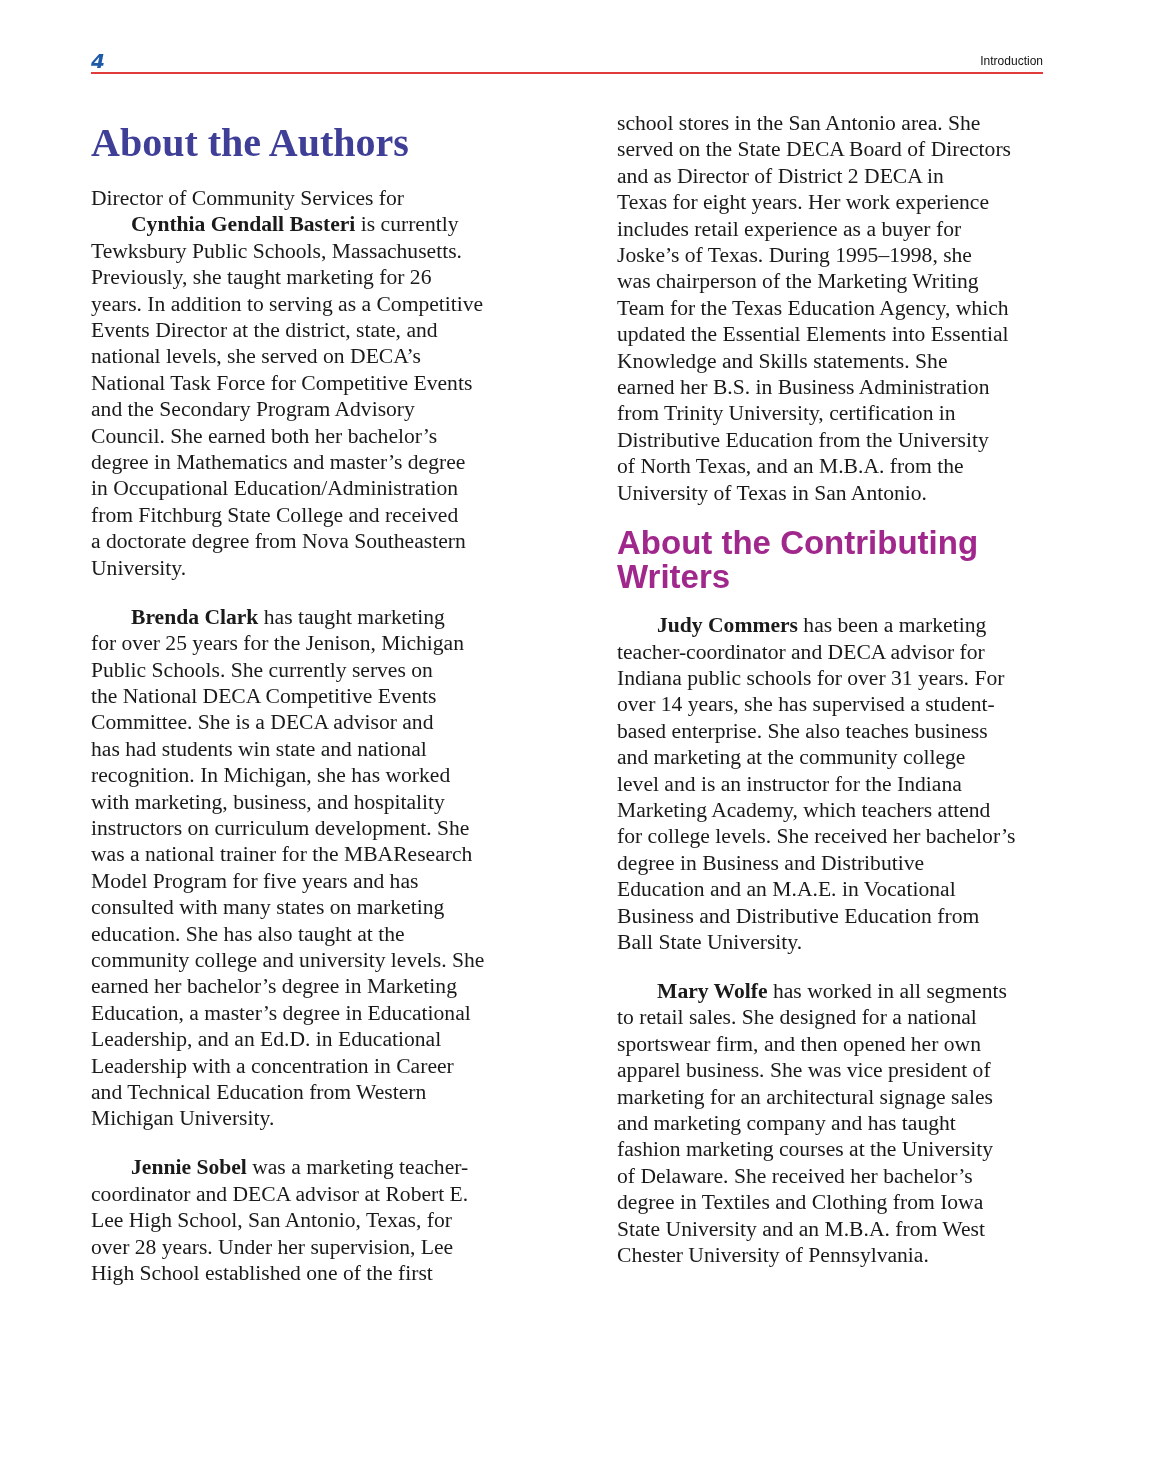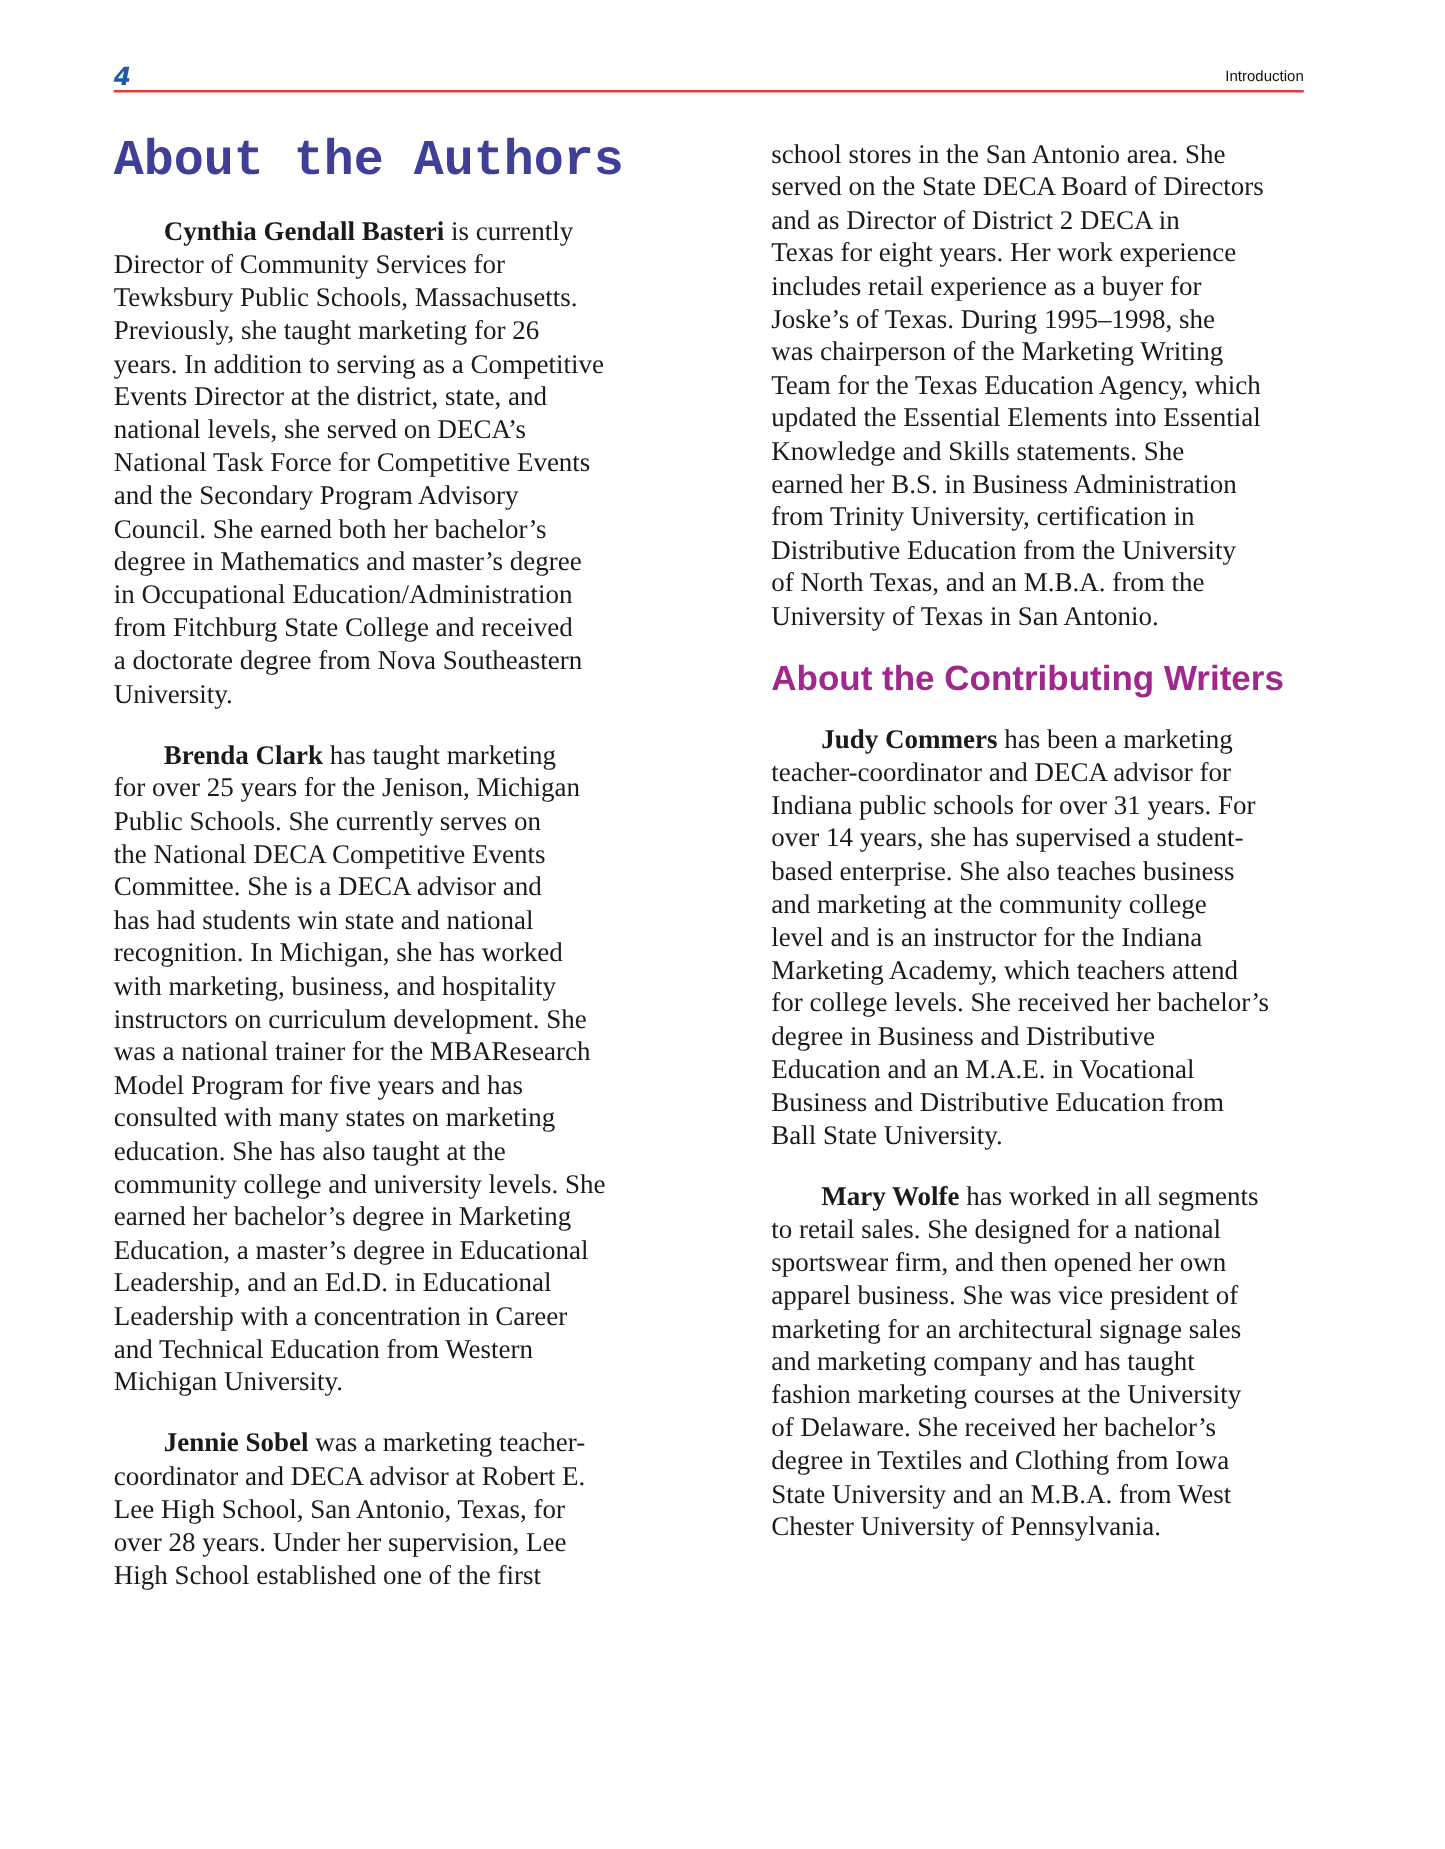--- a/index.html
+++ b/index.html
@@ -6,44 +6,44 @@
   body { width: 1156px; height: 1479px; position: relative; overflow: hidden; }
   .page { position: absolute; left: 0; top: 0; width: 1156px; height: 1479px; }
   .header { position: absolute; left: 91px; top: 46px; width: 952px; height: 30px; }
   .page-num { position: absolute; left: 0; top: 4px; font-family: "DejaVu Sans", sans-serif; font-weight: bold; font-size: 20px; color: #1f5aa8; font-style: italic; line-height: 22px; }
   .section-label { position: absolute; right: 0; top: 5px; font-family: "Liberation Sans", sans-serif; font-size: 12px; color: #111; line-height: 20px; }
   .rule { position: absolute; left: 91px; top: 72px; width: 952px; height: 2px; background: #e23b3b; }
   .col { position: absolute; font-family: "Liberation Serif", serif; font-size: 21.6px; line-height: 26.4px; color: #1a1a1a; }
   .col-left { left: 91px; top: 105px; width: 470px; }
   .col-right { left: 587px; top: 110px; width: 470px; margin-left: 30px; }
   .line { display: block; white-space: nowrap; }
-  .title { font-family: Liberation Mono, monospace; font-weight: bold; font-size: 40px; line-height: 50px; color: #3f3f98; margin: 0 0 17px 0; }
-  .subtitle { font-family: "Liberation Sans", sans-serif; font-size: 28px; line-height: 34px; color: #a0288c; margin: 0; }
+  .title { font-family: Liberation Serif, serif; font-weight: bold; font-size: 40px; line-height: 50px; color: #3f3f98; margin: 13px 0 17px 0; }
+  .subtitle { font-family: "Liberation Sans", sans-serif; font-size: 33px; line-height: 34px; color: #a0288c; margin: 0; }
   .para { margin: 0; }
   .indent { padding-left: 40px; }
   .name { font-weight: bold; }
   .gap { height: 22.6px; }
 </style>
 </head>
 <body>
 
 <div class="page">
 
   <div class="header">
     <span class="page-num">4</span>
     <span class="section-label">Introduction</span>
   </div>
   <div class="rule"></div>
 
   <div class="col col-left">
     <h1 class="title">About the Authors</h1>
 
     <div class="para">
+      <span class="line">Director of Community Services for</span>
       <span class="line indent"><span class="name">Cynthia Gendall Basteri</span><span> is currently</span></span>
-      <span class="line">Director of Community Services for</span>
       <span class="line">Tewksbury Public Schools, Massachusetts.</span>
       <span class="line">Previously, she taught marketing for 26</span>
       <span class="line">years. In addition to serving as a Competitive</span>
       <span class="line">Events Director at the district, state, and</span>
       <span class="line">national levels, she served on DECA’s</span>
       <span class="line">National Task Force for Competitive Events</span>
       <span class="line">and the Secondary Program Advisory</span>
       <span class="line">Council. She earned both her bachelor’s</span>
       <span class="line">degree in Mathematics and master’s degree</span>
       <span class="line">in Occupational Education/Administration</span>

